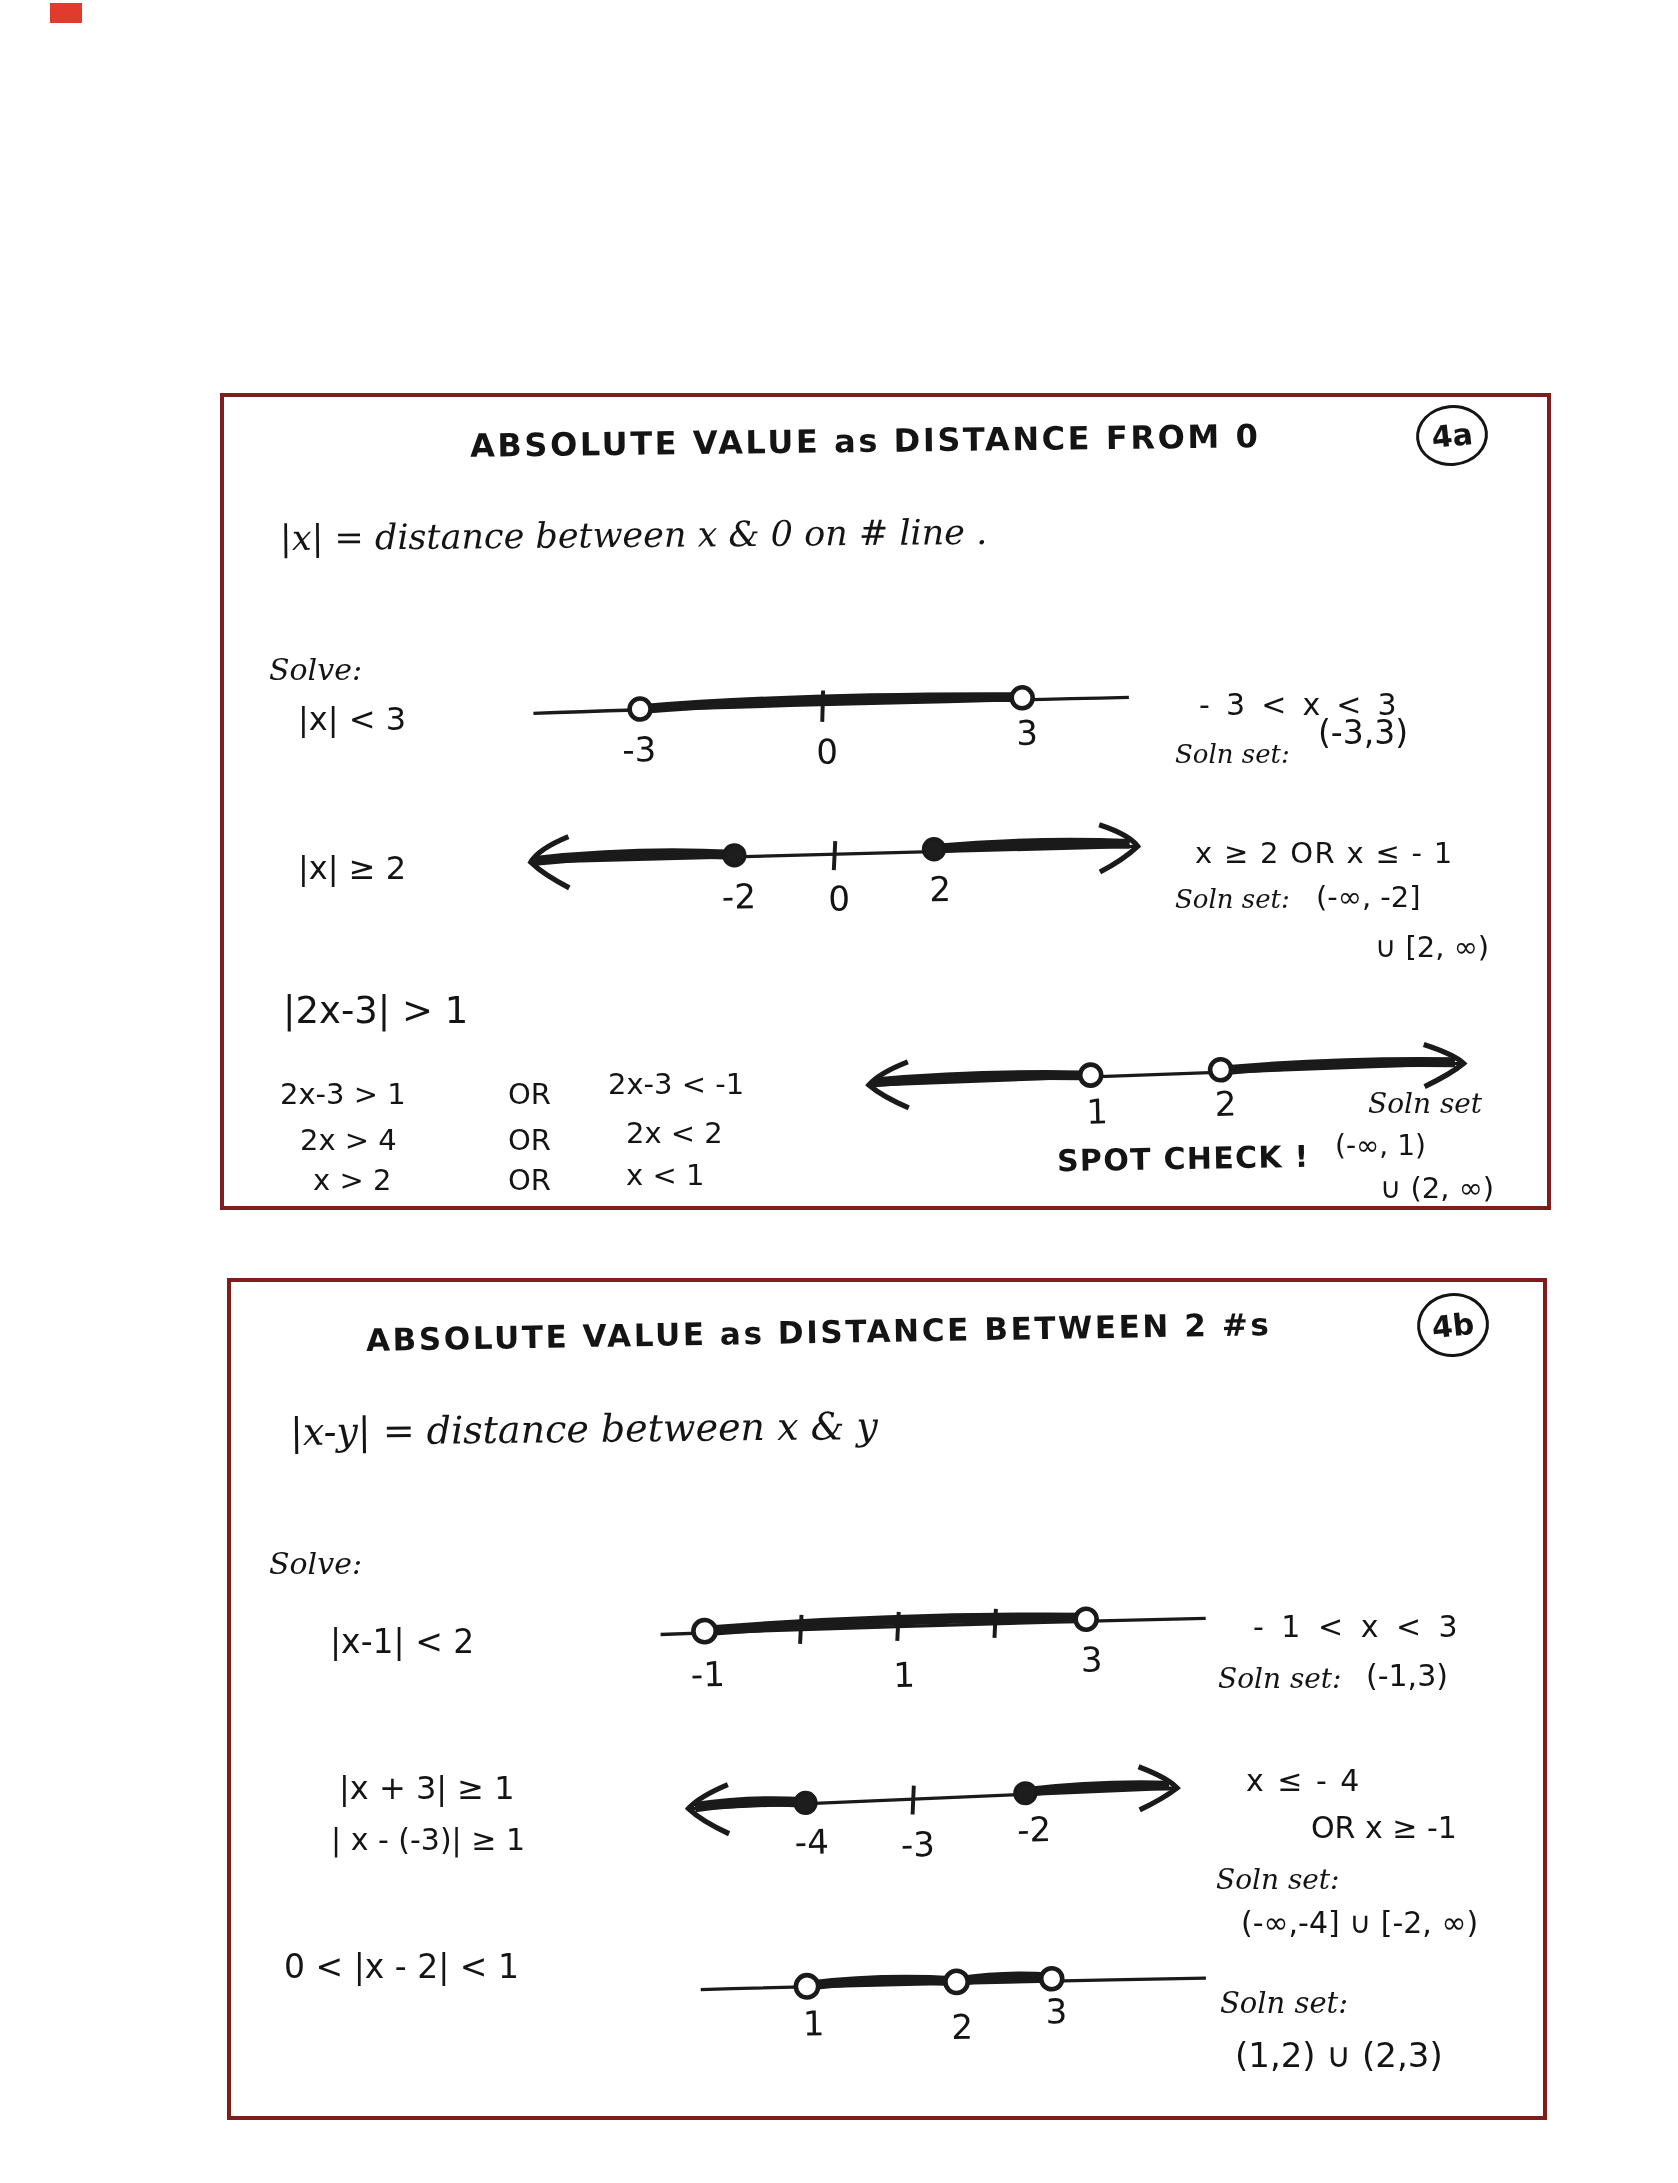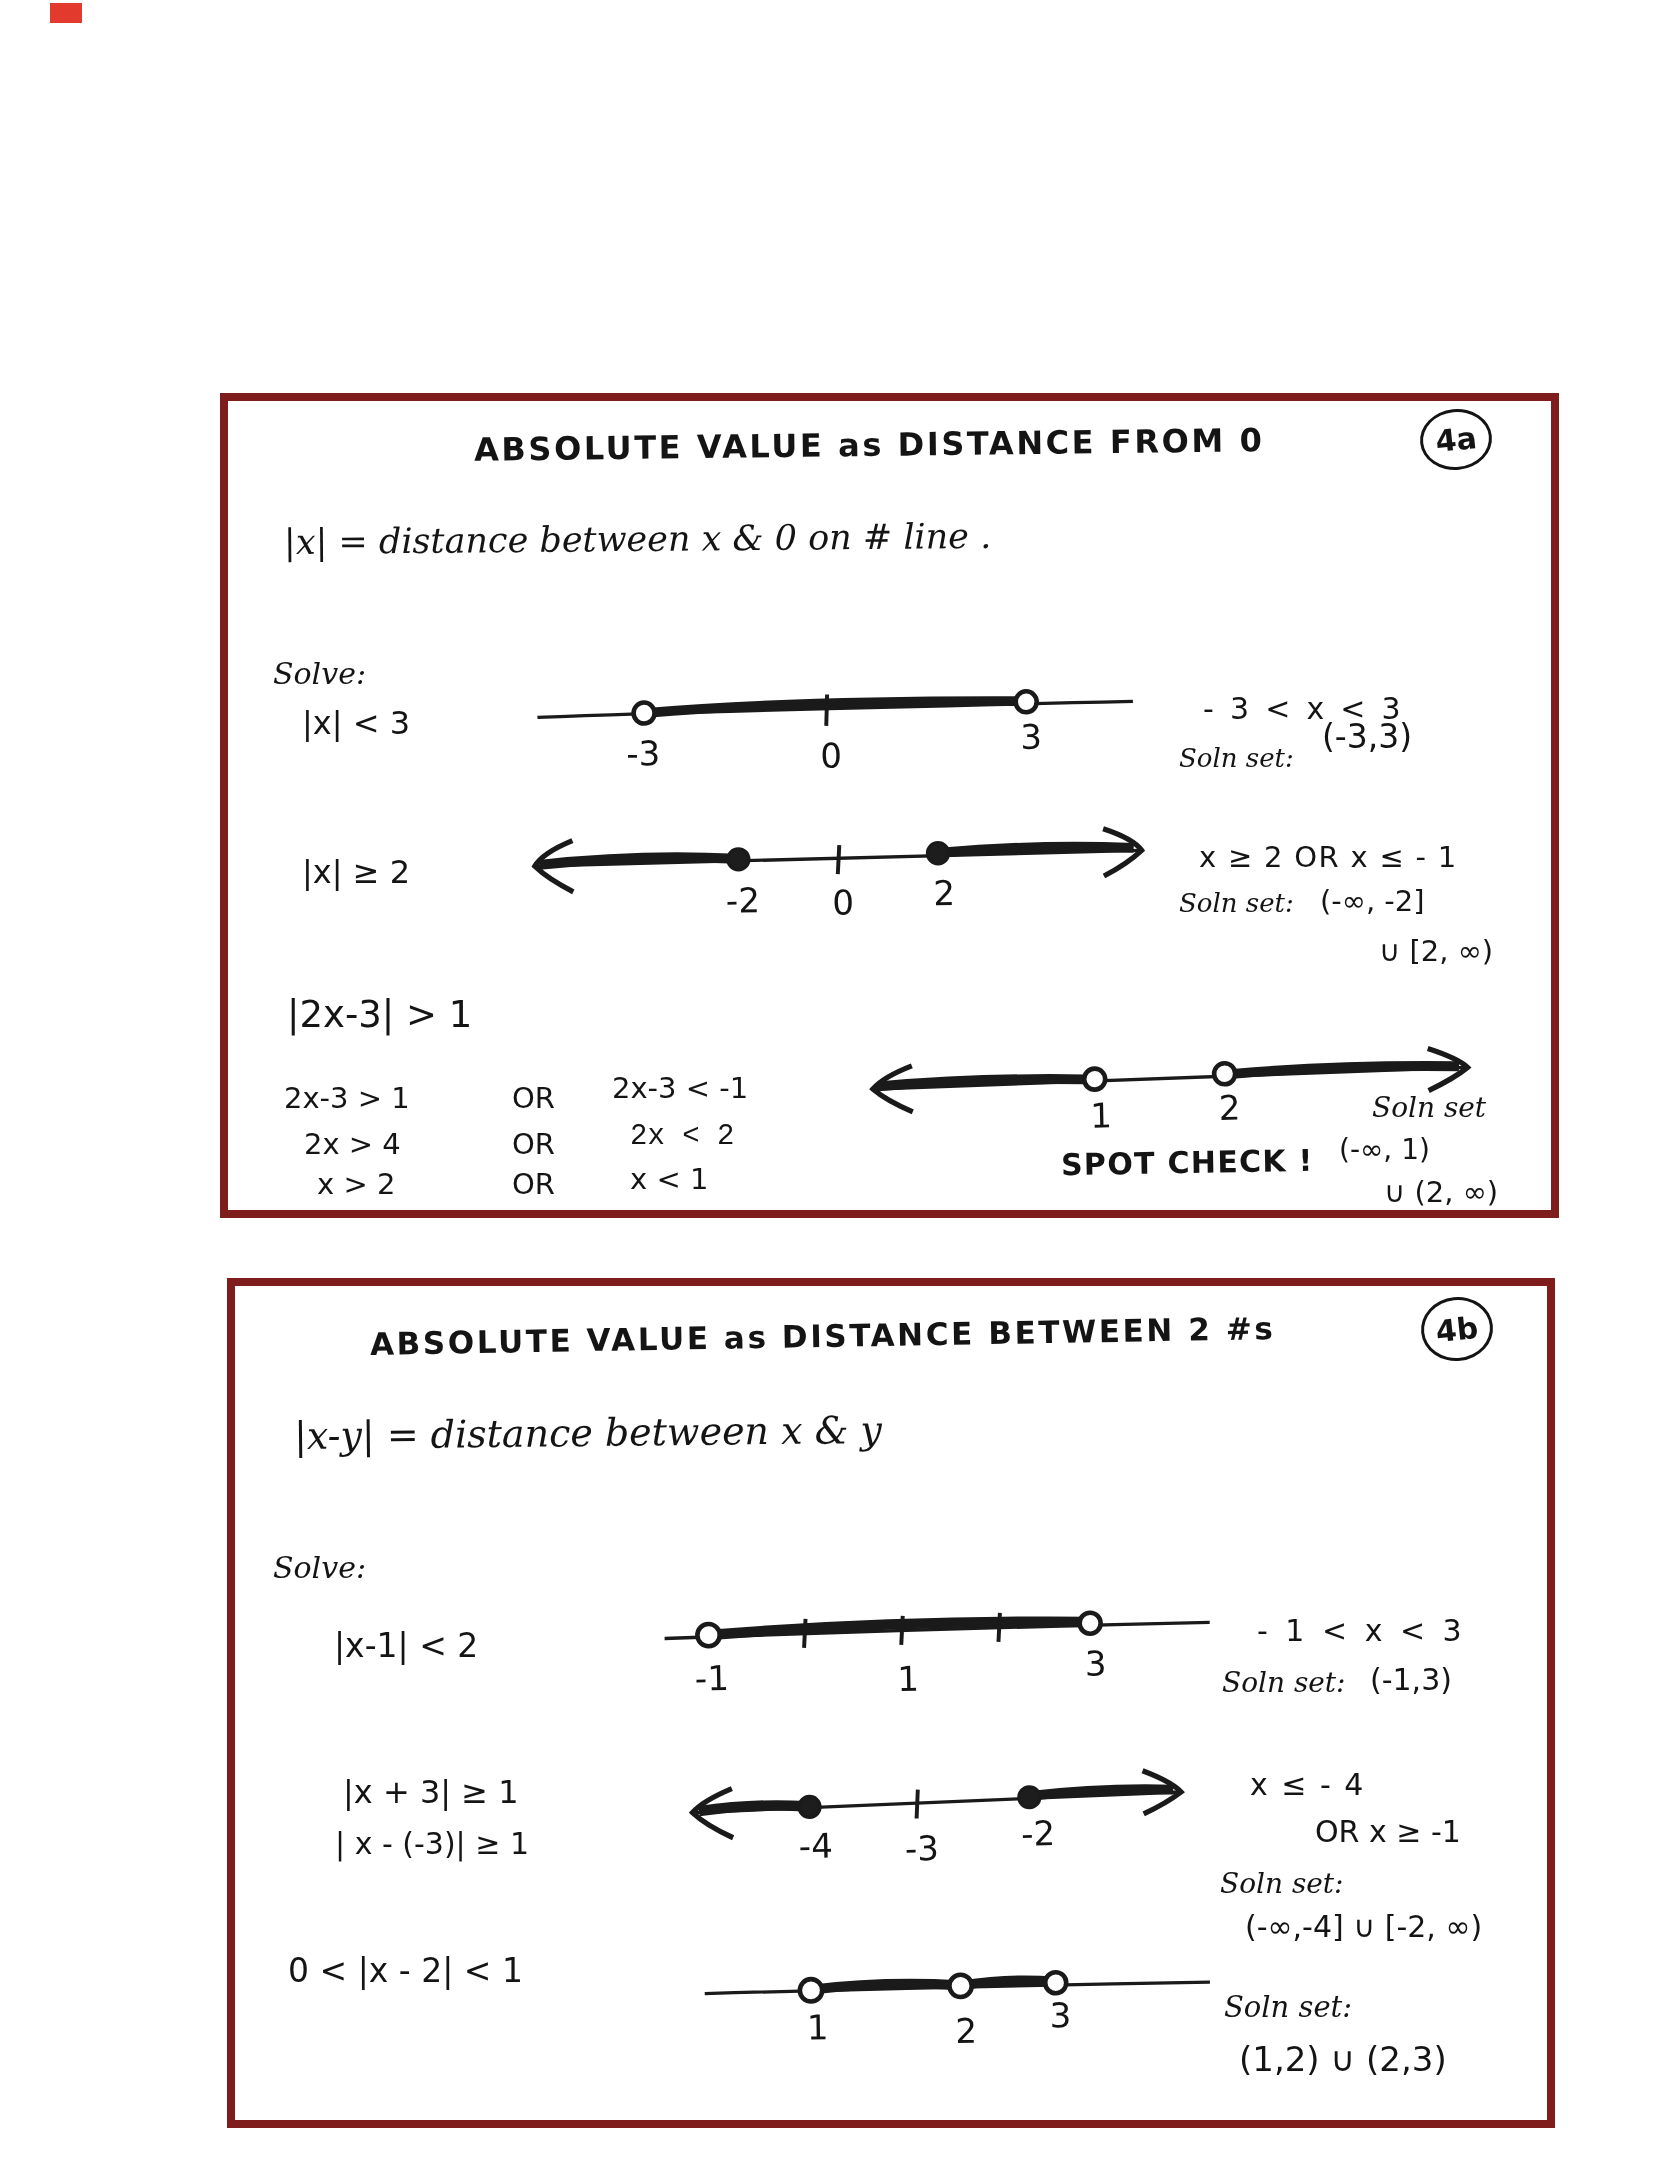--- a/index.html
+++ b/index.html
@@ -1,19 +1,19 @@
 <!DOCTYPE html>
 <html style="font-size:10.5px"><head>
 <meta charset="utf-8">
 <style>
   html,body{margin:0;padding:0;background:#ffffff;}
   .page{position:relative;width:1679px;height:2183px;background:#ffffff;overflow:hidden;
         font-family:"DejaVu Sans", sans-serif;color:#141414;}
   .abs{position:absolute;white-space:nowrap;}
-  .box{position:absolute;border:8px solid #7f1d1d;background:#ffffff;}
+  .box{position:absolute;border:4px solid #7f1d1d;background:#ffffff;}
   .caps{font-family:"DejaVu Sans", sans-serif;font-weight:600;letter-spacing:2.6px;}
   .script{font-family:"DejaVu Serif", serif;font-style:italic;}
   .math{font-family:"DejaVu Sans", sans-serif;font-weight:500;}
   .tag{position:absolute;border:3.3px solid #141414;border-radius:50%;
        display:flex;align-items:center;justify-content:center;
        font-size:30px;font-weight:600;transform:rotate(-6deg);}
   svg.numline{position:absolute;overflow:visible;}
   svg .ink{stroke:#1a1a1a;fill:none;}
   svg text{fill:#141414;font-family:"DejaVu Sans", sans-serif;font-weight:500;}
   .redmark{position:absolute;left:50px;top:2.6px;width:32px;height:20px;background:#e23b2e;}
@@ -72,21 +72,21 @@
     <div class="abs math" style="left:1092px;top:483px;font-size:29px;">(-∞, -2]</div>
     <div class="abs math" style="left:1151px;top:533px;font-size:29px;">∪ [2, ∞)</div>
 
     <div class="abs math" style="left:59px;top:592px;font-size:37px;">|2x-3| &gt; 1</div>
 
     <div class="abs math" style="left:56px;top:680px;font-size:29px;">2x-3 &gt; 1</div>
     <div class="abs math" style="left:284px;top:680px;font-size:29px;">OR</div>
     <div class="abs math" style="left:384px;top:670px;font-size:29px;">2x-3 &lt; -1</div>
     <div class="abs math" style="left:76px;top:726px;font-size:29px;">2x &gt; 4</div>
     <div class="abs math" style="left:284px;top:726px;font-size:29px;">OR</div>
-    <div class="abs math" style="left:402px;top:719px;font-size:29px;font-family:Liberation Mono, monospace;">2x &lt; 2</div>
+    <div class="abs math" style="left:402px;top:719px;font-size:29px;">2x &lt; 2</div>
     <div class="abs math" style="left:89px;top:766px;font-size:29px;">x &gt; 2</div>
     <div class="abs math" style="left:284px;top:766px;font-size:29px;">OR</div>
     <div class="abs math" style="left:402px;top:761px;font-size:29px;">x &lt; 1</div>
 
     <svg class="numline" style="left:624px;top:645px;transform:rotate(-1.2deg);" width="637" height="92" viewBox="0 0 970 140">
       <path class="ink" d="M35,56 Q500,48 935,42" stroke-width="5"></path>
       <path class="ink" d="M92,22 Q48,38 32,56 Q52,74 92,92" stroke-width="8"></path>
       <path class="ink" d="M878,12 Q924,28 938,42 Q918,58 878,76" stroke-width="8"></path>
       <path class="ink" d="M40,52 Q200,42 355,48" stroke-width="15"></path>
       <path class="ink" d="M585,44 Q750,34 925,40" stroke-width="15"></path>

